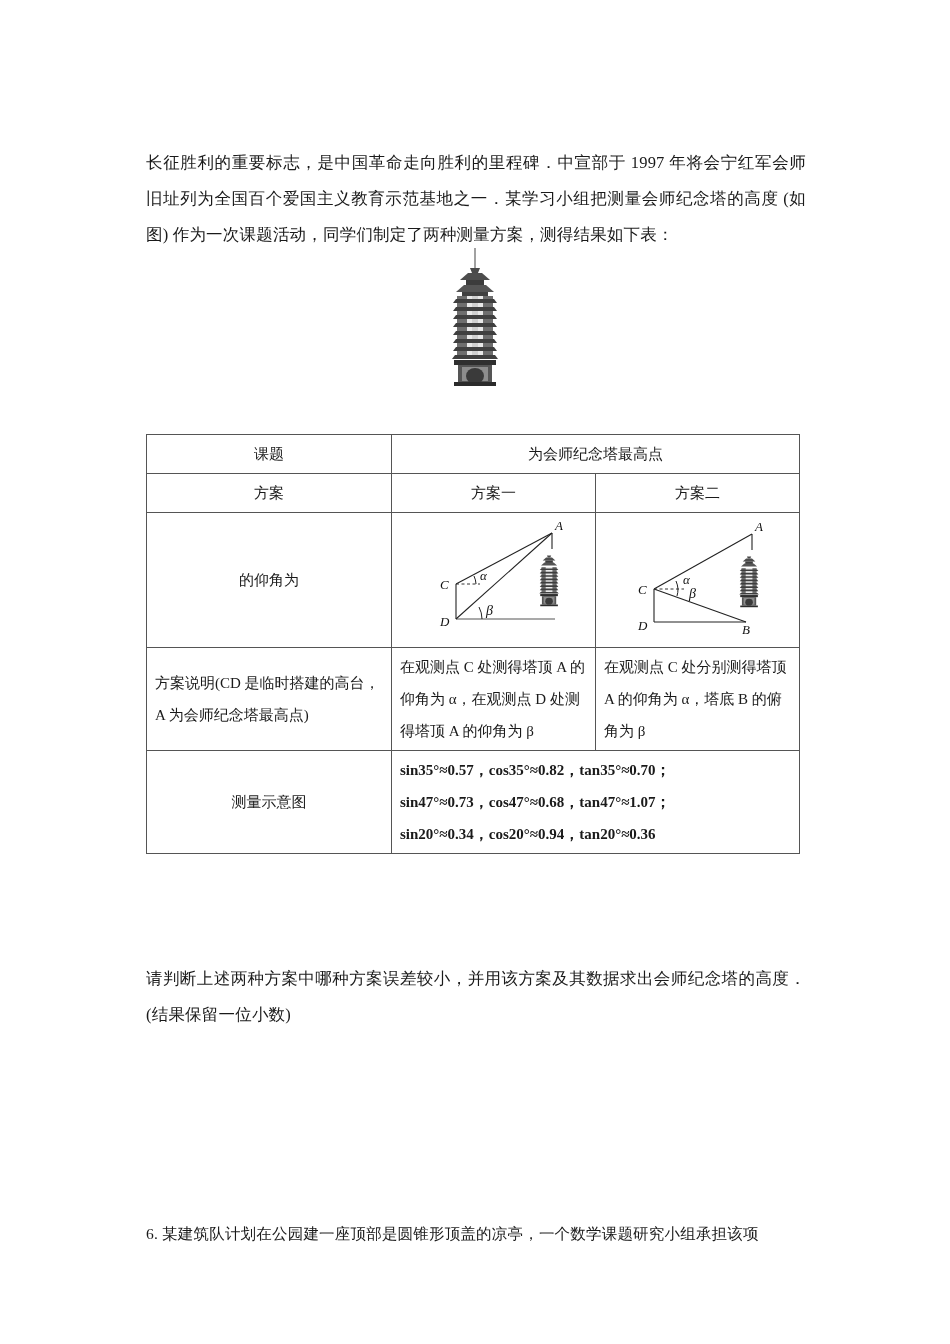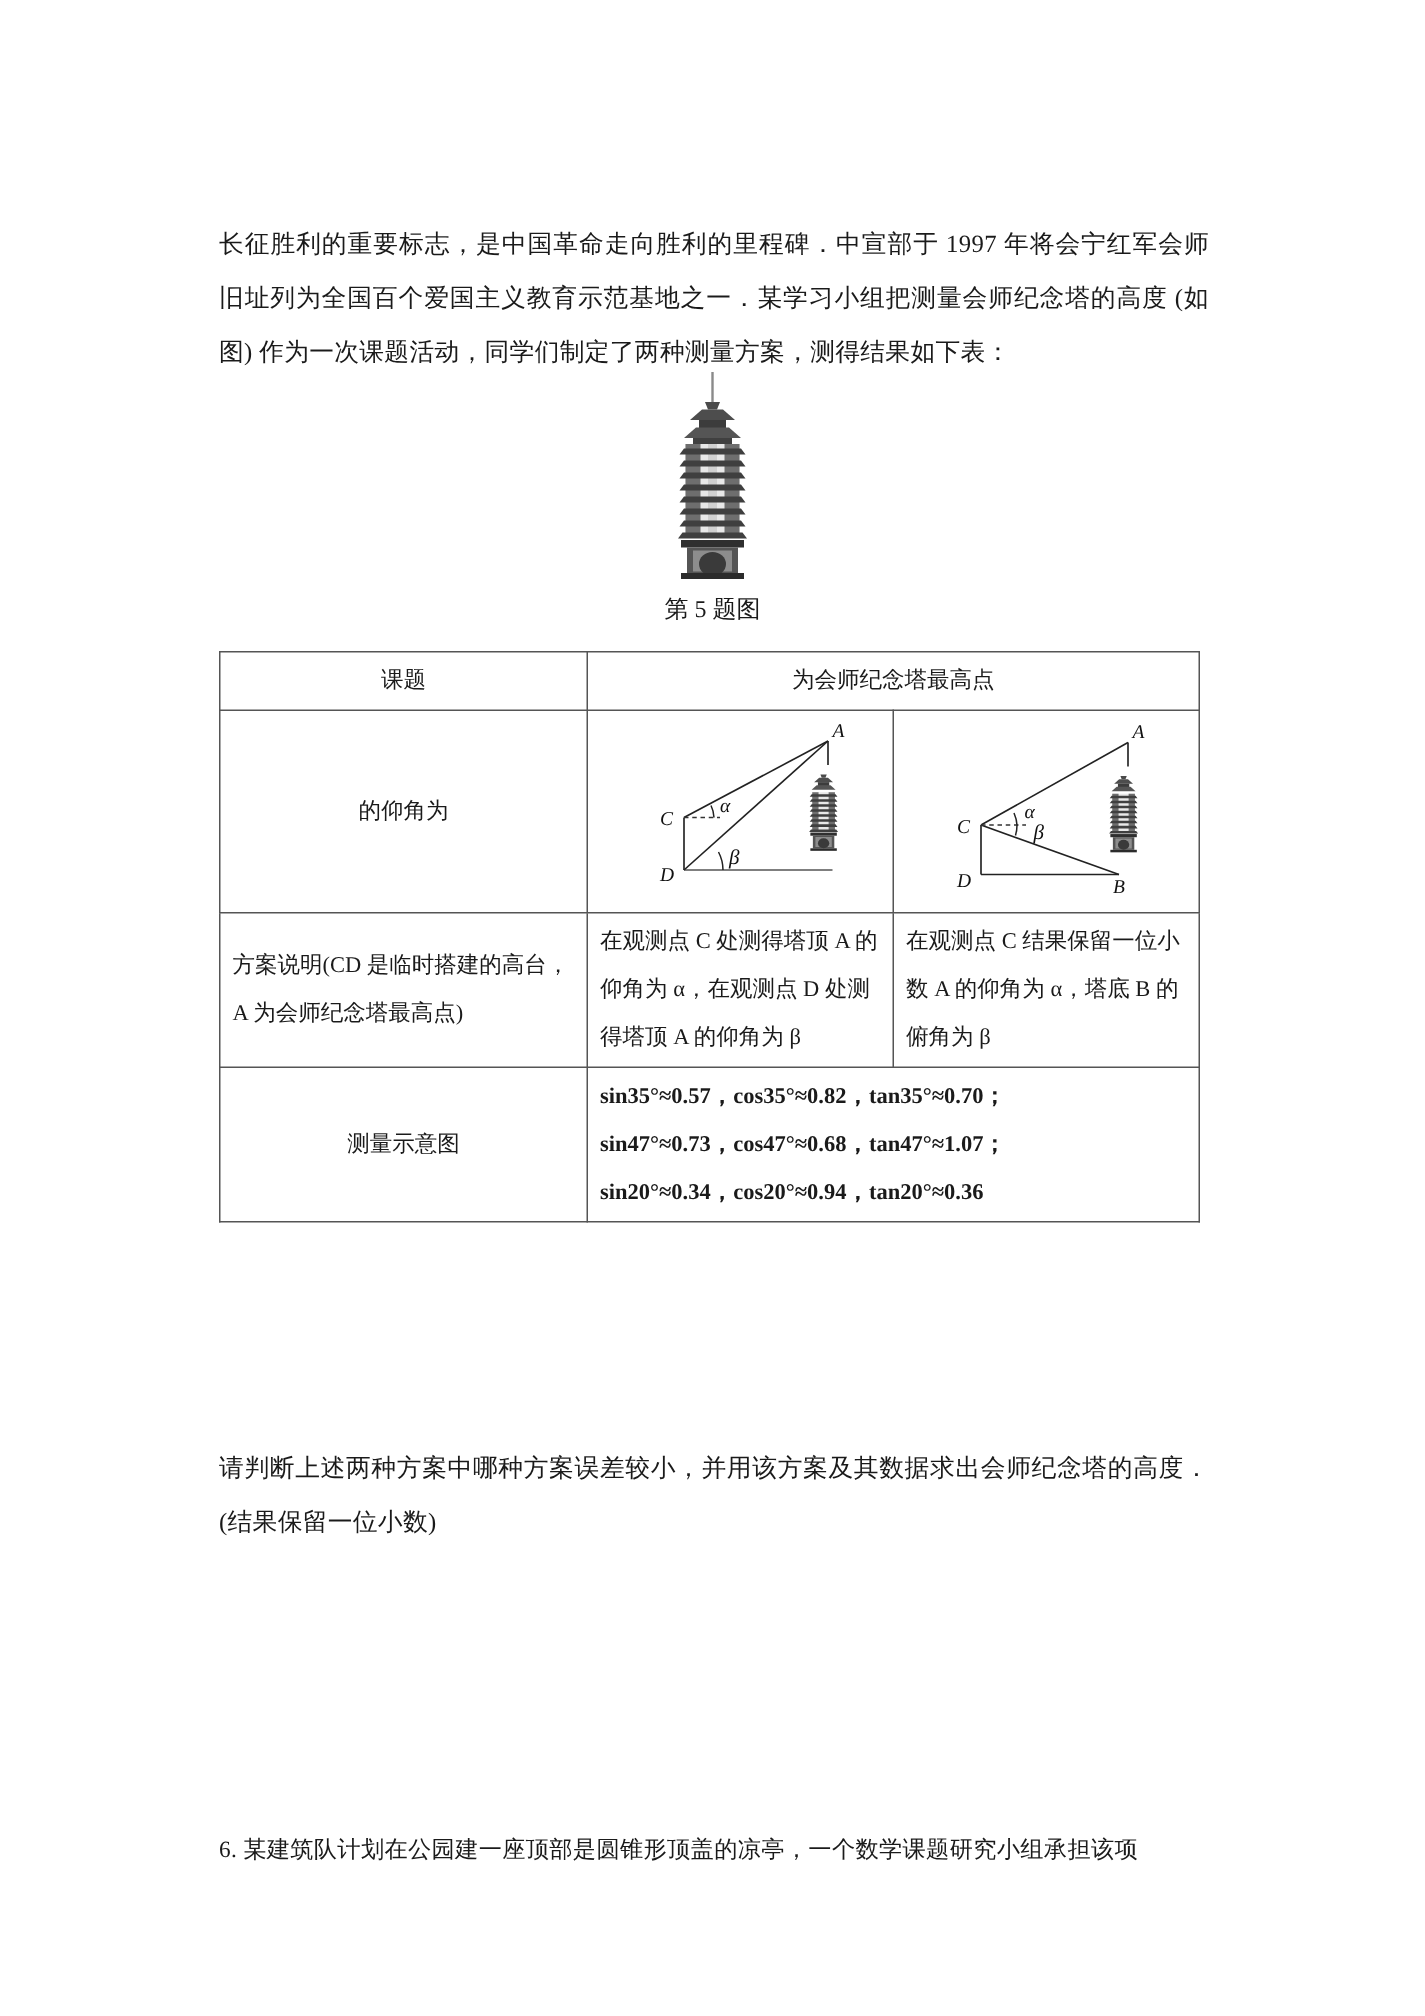--- a/index.html
+++ b/index.html
@@ -116,29 +116,31 @@
       </g>
 
       <rect x="22" y="112" width="42" height="5" fill="#2f2f2f"></rect>
       <rect x="26" y="117" width="34" height="18" fill="#555"></rect>
       <rect x="30" y="119" width="26" height="14" fill="#8d8d8d"></rect>
       <ellipse cx="43" cy="128" rx="9" ry="8" fill="#3a3a3a"></ellipse>
       <rect x="22" y="134" width="42" height="4" fill="#2b2b2b"></rect>
     </svg>
   </div>
 
-  <div class="fig-caption">
-    <span>第 5 题图</span>
-  </div>
 
   <table class="data-table">
     <tbody>
       <tr>
         <td class="ctr lbl-col">课题</td>
         <td class="ctr" colspan="2">为会师纪念塔最高点</td>
+      </tr>
+      <tr>
+        <td class="ctr lbl-col">方案</td>
+        <td class="ctr opt-col">方案一</td>
+        <td class="ctr opt-col">方案二</td>
       </tr>
       <tr>
         <td class="ctr lbl-col">的仰角为</td>
 
         <td class="diagram-cell">
           <svg width="212" height="128" viewBox="0 0 212 128" class="center-svg">
 
             <line x1="56" y1="68" x2="56" y2="103" stroke="#222" stroke-width="1.1"></line>
 
             <line x1="56" y1="103" x2="155" y2="103" stroke="#555" stroke-width="1.1"></line>
@@ -238,21 +240,21 @@
               <ellipse cx="43" cy="129" rx="9" ry="8" fill="#3a3a3a"></ellipse>
               <rect x="22" y="137" width="42" height="4" fill="#2b2b2b"></rect>
             </g>
           </svg>
         </td>
       </tr>
 
       <tr>
         <td class="lbl-col">方案说明(CD 是临时搭建的高台，A 为会师纪念塔最高点)</td>
         <td class="opt-col">在观测点 C 处测得塔顶 A 的仰角为 α，在观测点 D 处测得塔顶 A 的仰角为 β</td>
-        <td class="opt-col">在观测点 C 结果保留一位小数 A 的仰角为 α，塔底 B 的俯角为 β</td>
+        <td class="opt-col">在观测点 C 处分别测得塔顶 A 的仰角为 α，塔底 B 的俯角为 β</td>
       </tr>
 
 
       <tr>
         <td class="ctr lbl-col">测量示意图</td>
         <td class="ref-cell" colspan="2">
           <div class="ref-line">sin35°≈0.57，cos35°≈0.82，tan35°≈0.70；</div>
           <div class="ref-line">sin47°≈0.73，cos47°≈0.68，tan47°≈1.07；</div>
           <div class="ref-line">sin20°≈0.34，cos20°≈0.94，tan20°≈0.36</div>
         </td>

